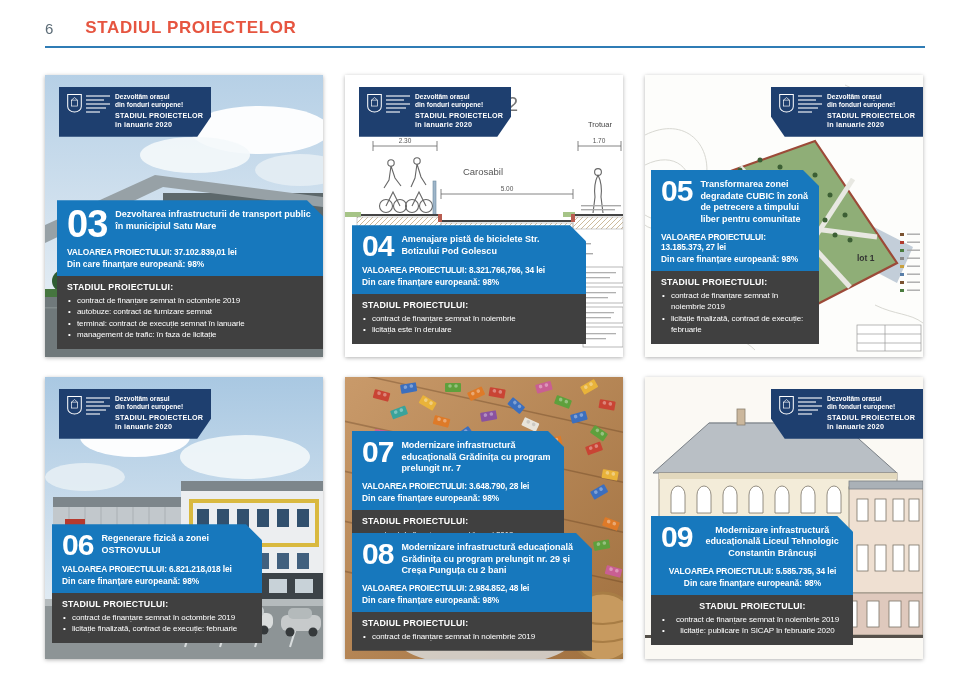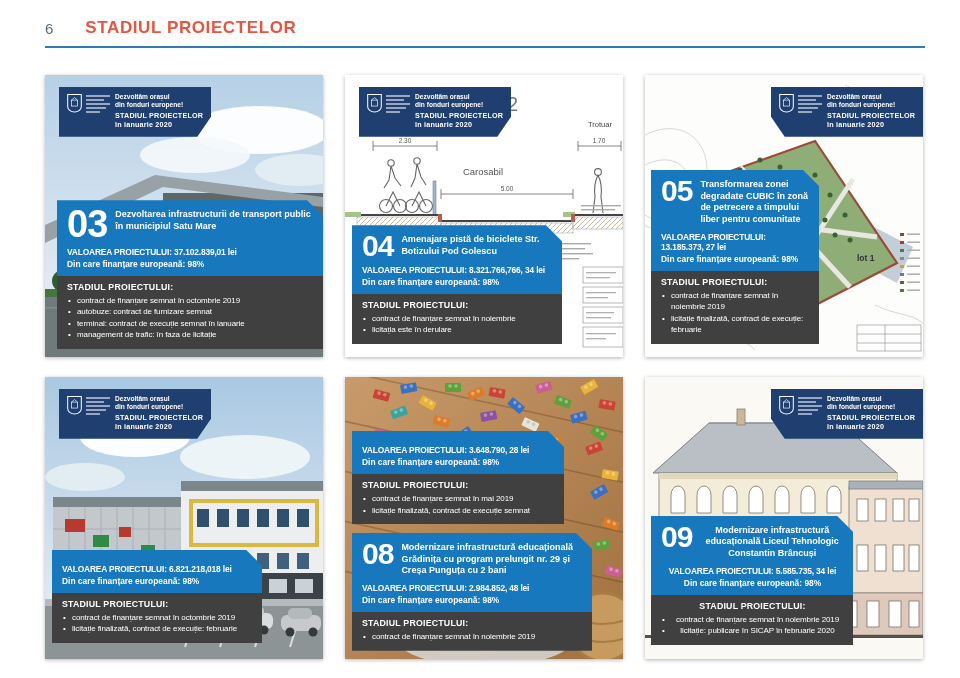--- a/index.html
+++ b/index.html
@@ -45,21 +45,21 @@
   #card03 .num{font-size:38px;}
   .ttl{font-size:9px;font-weight:bold;line-height:1.3;padding-top:1px;}
   .val{font-size:8.4px;font-weight:bold;margin-top:6px;letter-spacing:-0.15px;}
   .eu{font-size:8.4px;font-weight:bold;margin-top:2px;}
   .sh{font-size:8.8px;font-weight:bold;letter-spacing:0.2px;}
   .st{margin:3px 0 0 0;padding:0;list-style:none;}
   .st li{position:relative;padding-left:10px;font-size:8px;line-height:1.45;letter-spacing:-0.1px;}
   .st li::before{content:"\2022";position:absolute;left:1px;top:0;}
   
   #card03 .infobox{left:12px;bottom:8px;width:266px;}
-  #card04 .infobox{left:7px;bottom:13px;width:210px;}
+  #card04 .infobox{left:7px;bottom:13px;width:234px;}
   #card05 .infobox{left:6px;bottom:13px;width:168px;}
   #card06 .infobox{left:7px;bottom:16px;width:210px;}
   #card0708 .ib07{left:7px;top:54px;width:212px;}
   #card0708 .ib08{left:7px;top:156px;width:240px;}
   #card09 .infobox{left:6px;bottom:14px;width:202px;text-align:center;}
 </style>
 </head>
 <body>
 
 <div class="page-header">
@@ -497,20 +497,24 @@
     </div>
     <div class="b-text">
       <div class="b1">Dezvoltăm orașul</div>
       <div class="b1">din fonduri europene!</div>
       <div class="b2">STADIUL PROIECTELOR</div>
       <div class="b2b">în ianuarie 2020</div>
     </div>
   </div>
   <div class="infobox">
     <div class="ib-top">
+      <div class="ib-head">
+        <div class="num">06</div>
+        <div class="ttl">Regenerare fizică a zonei OSTROVULUI</div>
+      </div>
       <div class="val"><span>VALOAREA PROIECTULUI:</span> <span>6.821.218,018 lei</span></div>
       <div class="eu">Din care finanțare europeană: 98%</div>
     </div>
     <div class="ib-bot">
       <div class="sh">STADIUL PROIECTULUI:</div>
       <ul class="st">
         <li>contract de finanțare semnat în octombrie 2019</li>
         <li>licitație finalizată, contract de execuție: februarie</li>
       </ul>
     </div>
@@ -676,20 +680,24 @@
         </g>
       <g transform="translate(30,52) rotate(8)">
           <rect width="16" height="9" rx="1" fill="#c95f93"></rect>
           <circle cx="5" cy="3" r="1.8" fill="#fff" opacity="0.35"></circle>
           <circle cx="11" cy="3" r="1.8" fill="#fff" opacity="0.35"></circle>
         </g>
     </g>
   </svg>
   <div class="infobox ib07">
     <div class="ib-top">
+      <div class="ib-head">
+        <div class="num">07</div>
+        <div class="ttl">Modernizare infrastructură educațională Grădinița cu program prelungit nr. 7</div>
+      </div>
       <div class="val"><span>VALOAREA PROIECTULUI:</span> <span>3.648.790, 28 lei</span></div>
       <div class="eu">Din care finanțare europeană: 98%</div>
     </div>
     <div class="ib-bot">
       <div class="sh">STADIUL PROIECTULUI:</div>
       <ul class="st">
         <li>contract de finanțare semnat în mai 2019</li>
         <li>licitație finalizată, contract de execuție semnat</li>
       </ul>
     </div>

